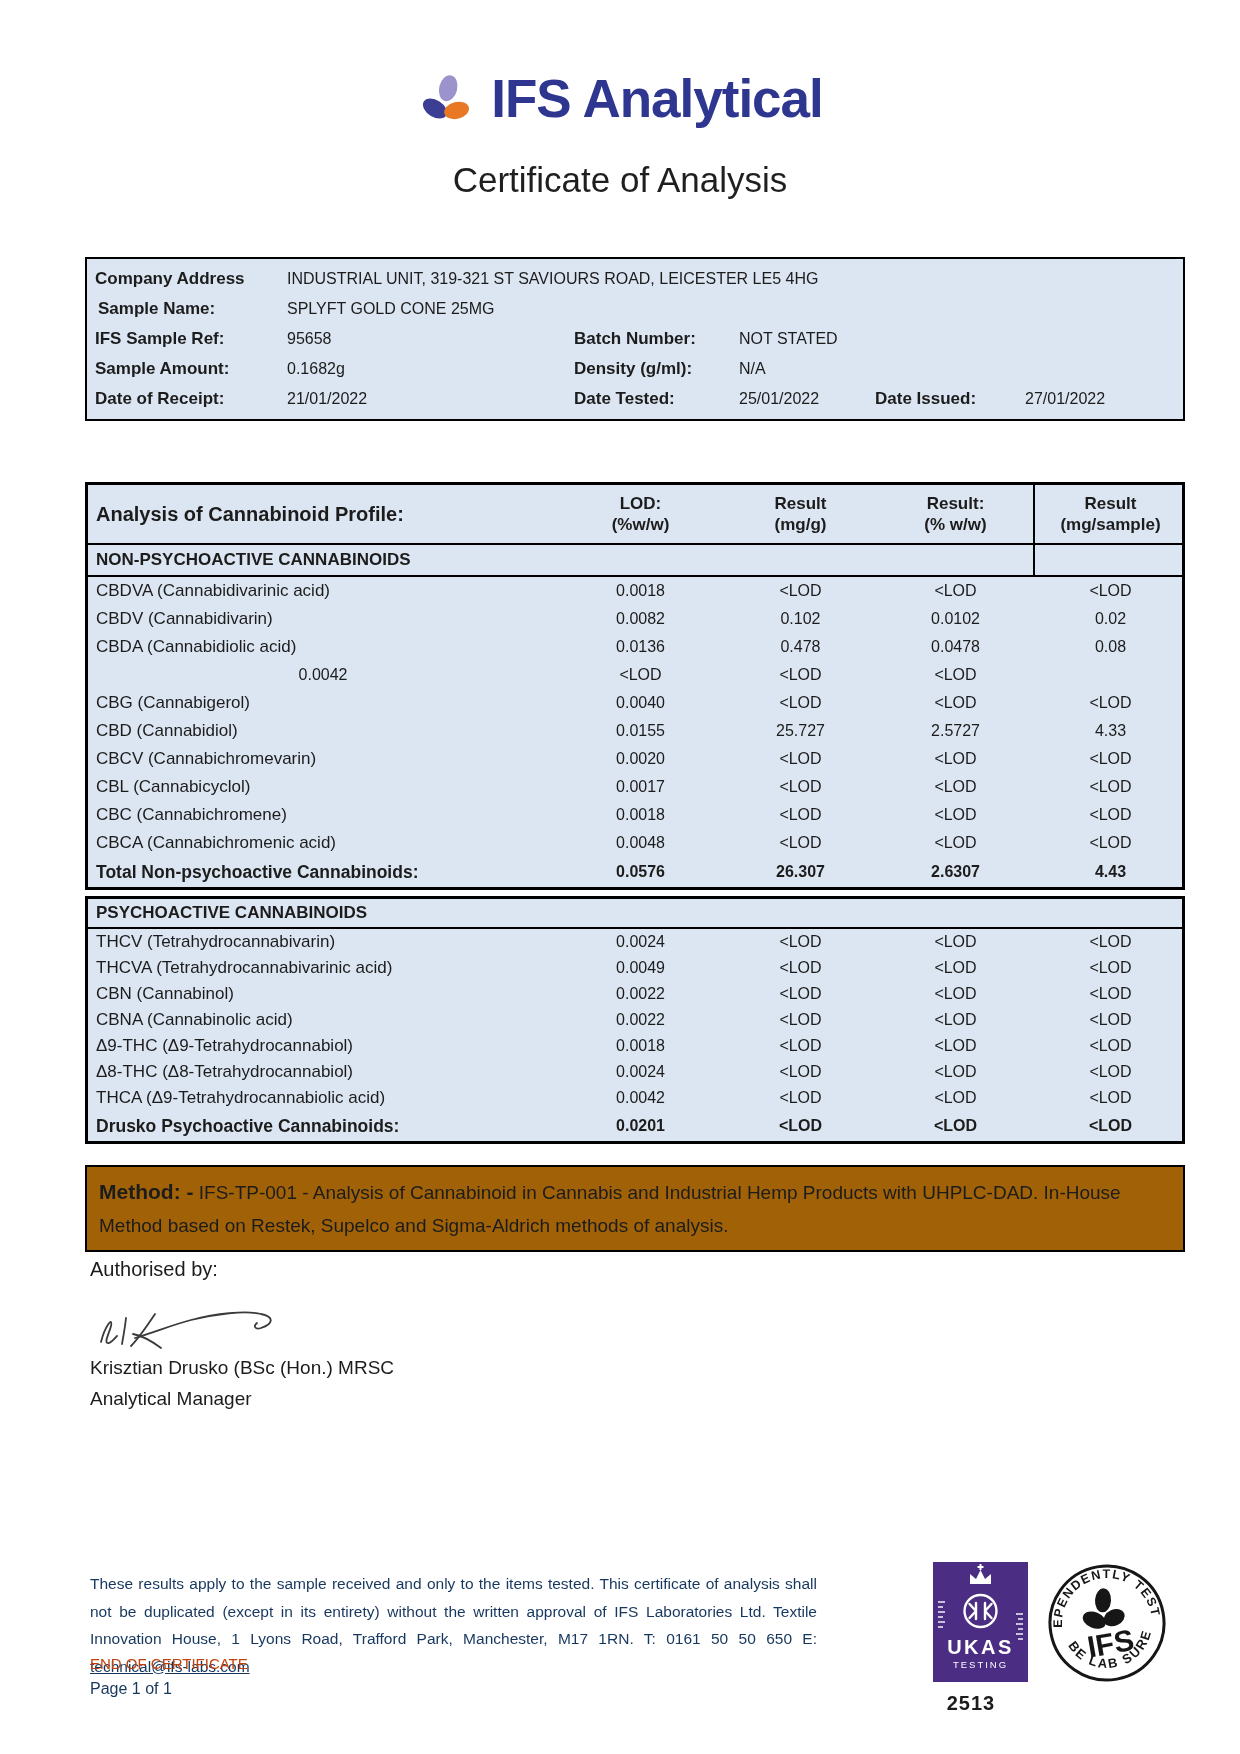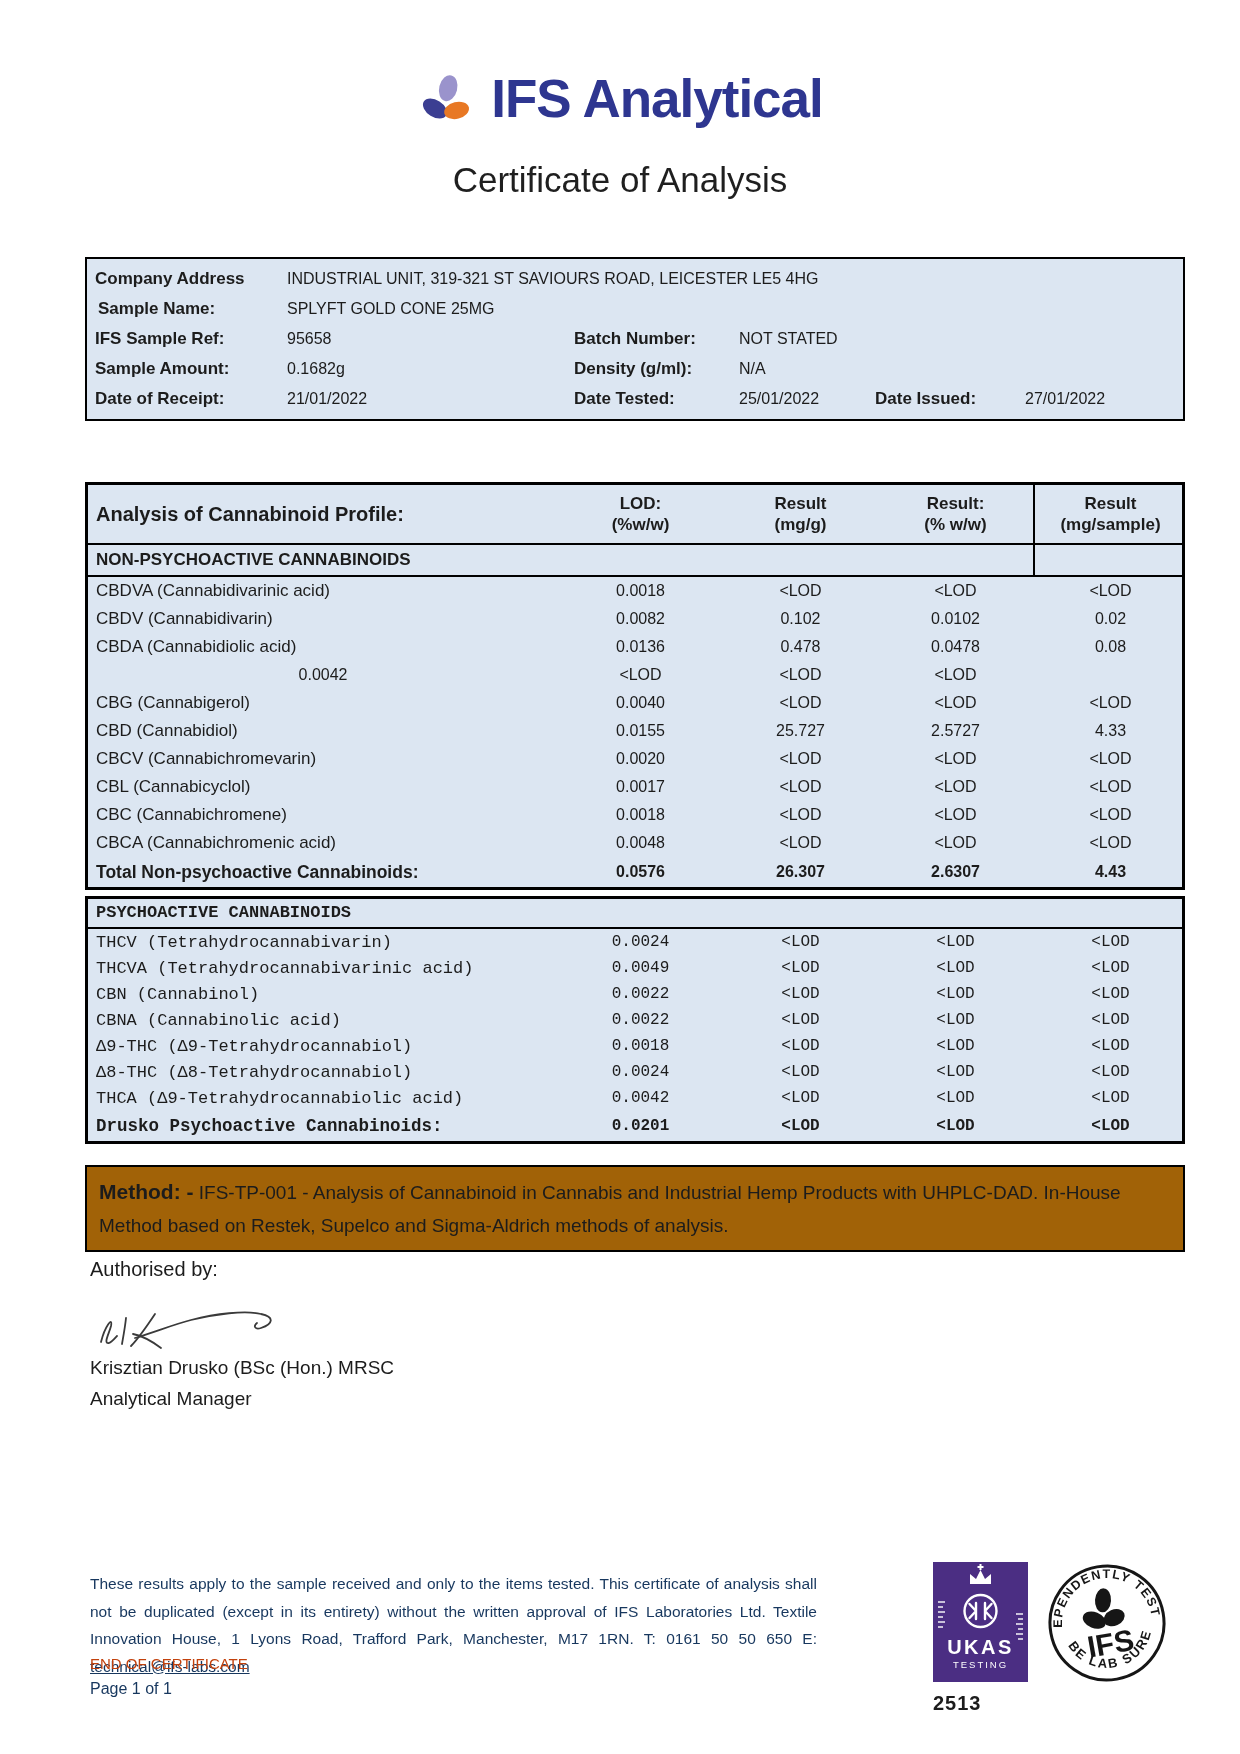--- a/index.html
+++ b/index.html
@@ -14,21 +14,21 @@
   .page-title{position:absolute; top:160px; left:0; width:100%; text-align:center; font-size:35px; font-weight:400; color:#1f1f1f;}
   
   .info-table{position:absolute; left:85px; top:257px; width:1100px; background:#dce6f2; border:2px solid #000; padding:5px 0; box-sizing:border-box;}
   .info-row{position:relative; height:30px;}
   .info-row span{position:absolute; top:50%; transform:translateY(-50%); white-space:nowrap;}
   .il{font-weight:bold; font-size:17px;}
   .iv{font-size:16px;}
   
   .ctable{position:absolute; left:85px; width:1100px; background:#dce6f2; border:3px solid #000; box-sizing:border-box;}
   .tbl1{top:482px;}
-  .tbl2{top:896px;font-family:Liberation Mono, monospace;}
+  .tbl2{top:896px;}
   .grow{display:grid; grid-template-columns:470px 165px 155px 155px 155px; align-items:center;}
   .thead{height:58px; border-bottom:2px solid #000;}
   .t-title{font-size:20px; font-weight:bold; padding-left:8px;}
   .th{text-align:center; font-weight:bold; font-size:17px; line-height:21px;}
   .sec-row{height:28px; line-height:28px; border-bottom:2px solid #000; font-weight:bold; font-size:17px; padding-left:8px;}
   .sec1{height:30px; line-height:30px;}
   .data-row{height:28px;}
   .tbl2 .data-row{height:26px;}
   .cell{overflow:hidden; white-space:nowrap;}
   .cell.name{padding-left:8px; font-size:17px;}
@@ -43,21 +43,21 @@
   
   .auth-heading{position:absolute; left:90px; top:1258px; font-size:20px;}
   .signature{position:absolute; left:95px; top:1292px;}
   .auth-name{position:absolute; left:90px; top:1357px; font-size:19px;}
   .auth-role{position:absolute; left:90px; top:1388px; font-size:19px;}
   
   .disclaimer{position:absolute; left:90px; top:1570px; width:727px; font-size:15.5px; line-height:27.5px; color:#17375e; text-align:justify;}
   .email-link{color:#17375e; text-decoration:underline;}
   .end-cert{position:absolute; left:90px; top:1655px; width:727px; font-size:15px; color:#c2410c;}
   .page-num{position:absolute; left:90px; top:1680px; font-size:16px; color:#17375e;}
-  .ukas{position:absolute; left:933px; top:1562px; width:76px; }
+  .ukas{position:absolute; left:933px; top:1562px; width:76px; text-align:center;}
   .ukas-number{font-size:20px; font-weight:bold; color:#1c1c1c; margin-top:6px; letter-spacing:1px;}
   .stamp{position:absolute; left:1046px; top:1562px; width:122px; height:122px;}
 </style>
 </head>
 <body>
 
 <div class="page">
 
   <div class="brand">
     <svg class="brand-logo" viewBox="0 0 100 88">

